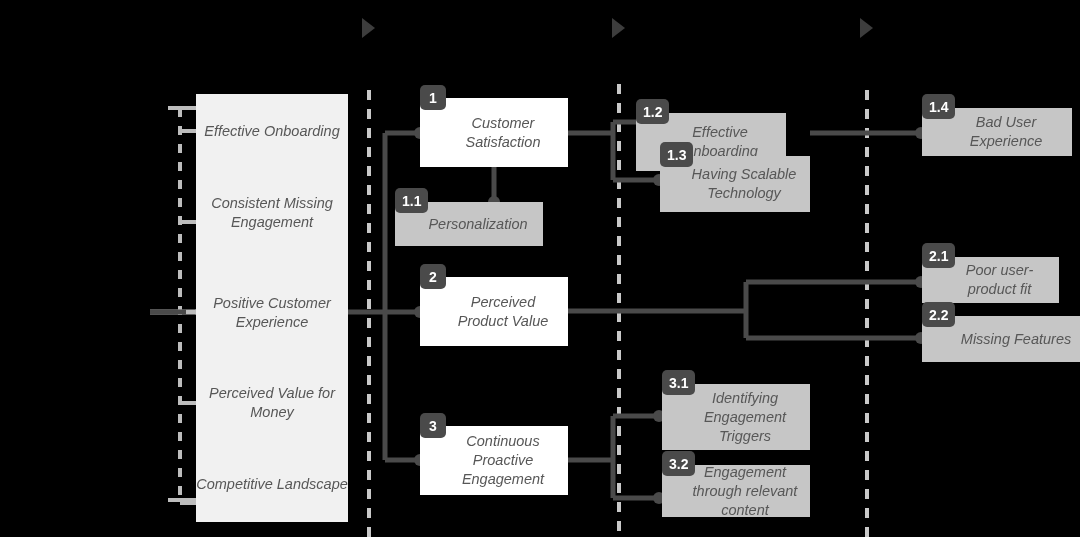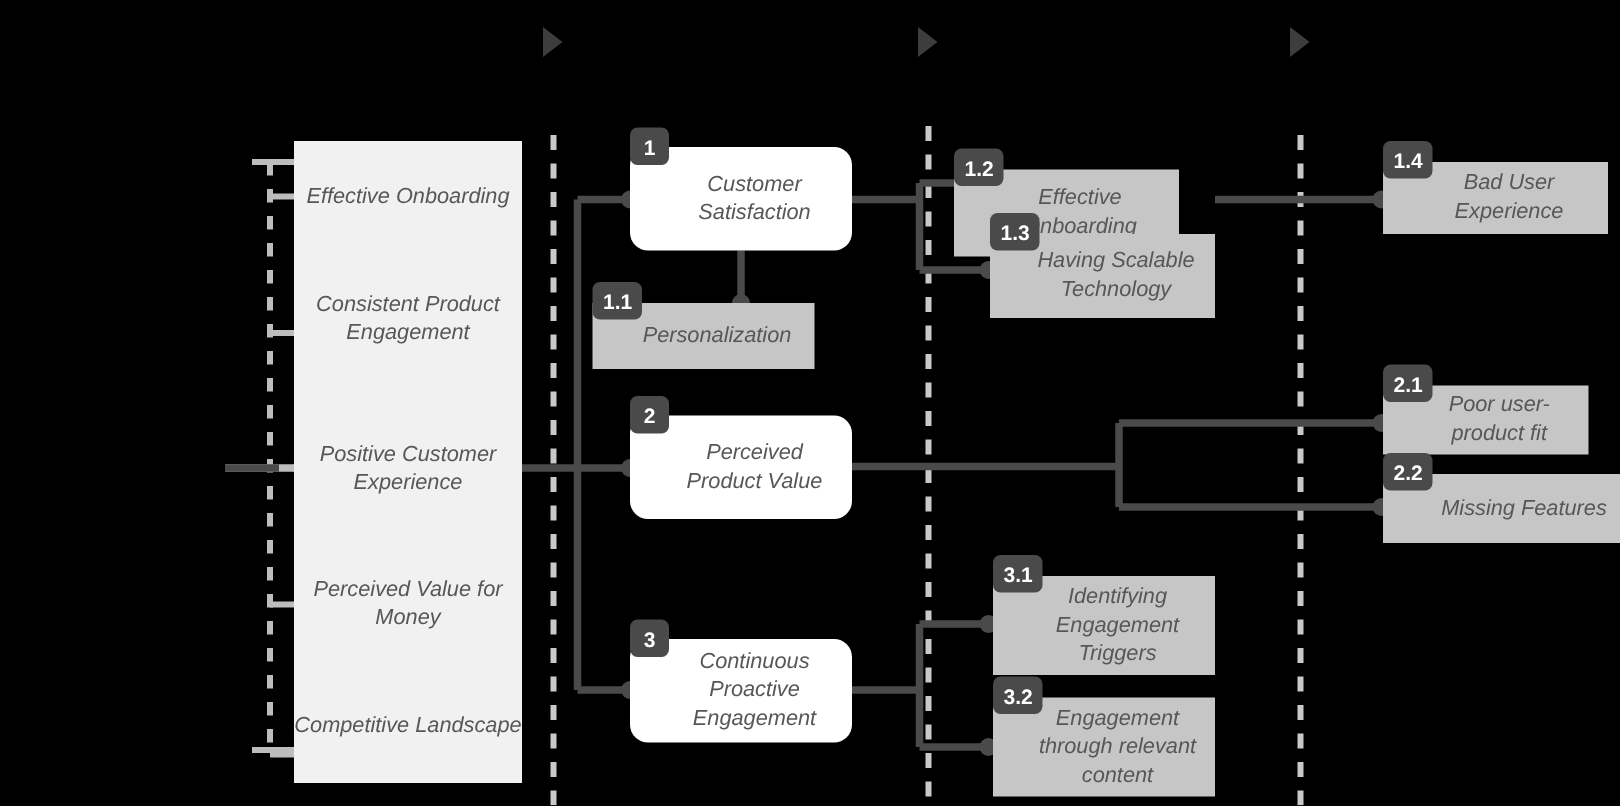--- a/index.html
+++ b/index.html
@@ -50,21 +50,21 @@
     align-items: center;
     justify-content: center;
     text-align: center;
     font-style: italic;
     font-size: 14.5px;
     line-height: 19px;
     color: #575757;
     padding: 2px 8px 2px 26px;
     box-sizing: border-box;
   }
-  .node.white .body { background: #ffffff; border-radius: 12px; }
+  .node.white .body { background: #ffffff; }
   .node.gray  .body { background: #c6c6c6; }
   .node .badge {
     position: absolute;
     left: 0px;
     top: -13px;
     min-width: 26px;
     height: 25px;
     padding: 0 7px;
     background: #4a4a4a;
     border-radius: 5px;
@@ -179,21 +179,21 @@
     </g>
   </svg>
 
   <div class="tri" style="left:362px; top:18px;"></div>
   <div class="tri" style="left:612px; top:18px;"></div>
   <div class="tri" style="left:860px; top:18px;"></div>
 
   <div class="left-panel"></div>
 
   <div class="driver" style="left:196px; top:122px;">Effective Onboarding</div>
-  <div class="driver" style="left:196px; top:194px;">Consistent Product Engagement</div>
+  <div class="driver" style="left:196px; top:194px;">Consistent Missing Engagement</div>
   <div class="driver" style="left:196px; top:294px;">Positive Customer Experience</div>
   <div class="driver" style="left:196px; top:384px;">Perceived Value for Money</div>
   <div class="driver" style="left:196px; top:475px;">Competitive Landscape</div>
 
   <div class="node white" style="left:420px; top:98px; width:148px; height:69px;">
     <div class="badge">1</div>
     <div class="body">Customer Satisfaction</div>
   </div>
 
   <div class="node gray" style="left:395px; top:202px; width:148px; height:44px;">
@@ -219,21 +219,21 @@
   <div class="node gray" style="left:660px; top:156px; width:150px; height:56px;">
     <div class="badge">1.3</div>
     <div class="body">Having Scalable Technology</div>
   </div>
 
   <div class="node gray" style="left:662px; top:384px; width:148px; height:66px;">
     <div class="badge">3.1</div>
     <div class="body">Identifying Engagement Triggers</div>
   </div>
 
-  <div class="node gray" style="left:662px; top:465px; width:148px; height:66px;">
+  <div class="node gray" style="left:662px; top:465px; width:148px; height:52px;">
     <div class="badge">3.2</div>
     <div class="body">Engagement through relevant content</div>
   </div>
 
   <div class="node gray" style="left:922px; top:108px; width:150px; height:48px;">
     <div class="badge">1.4</div>
     <div class="body">Bad User Experience</div>
   </div>
 
   <div class="node gray" style="left:922px; top:257px; width:137px; height:46px;">

